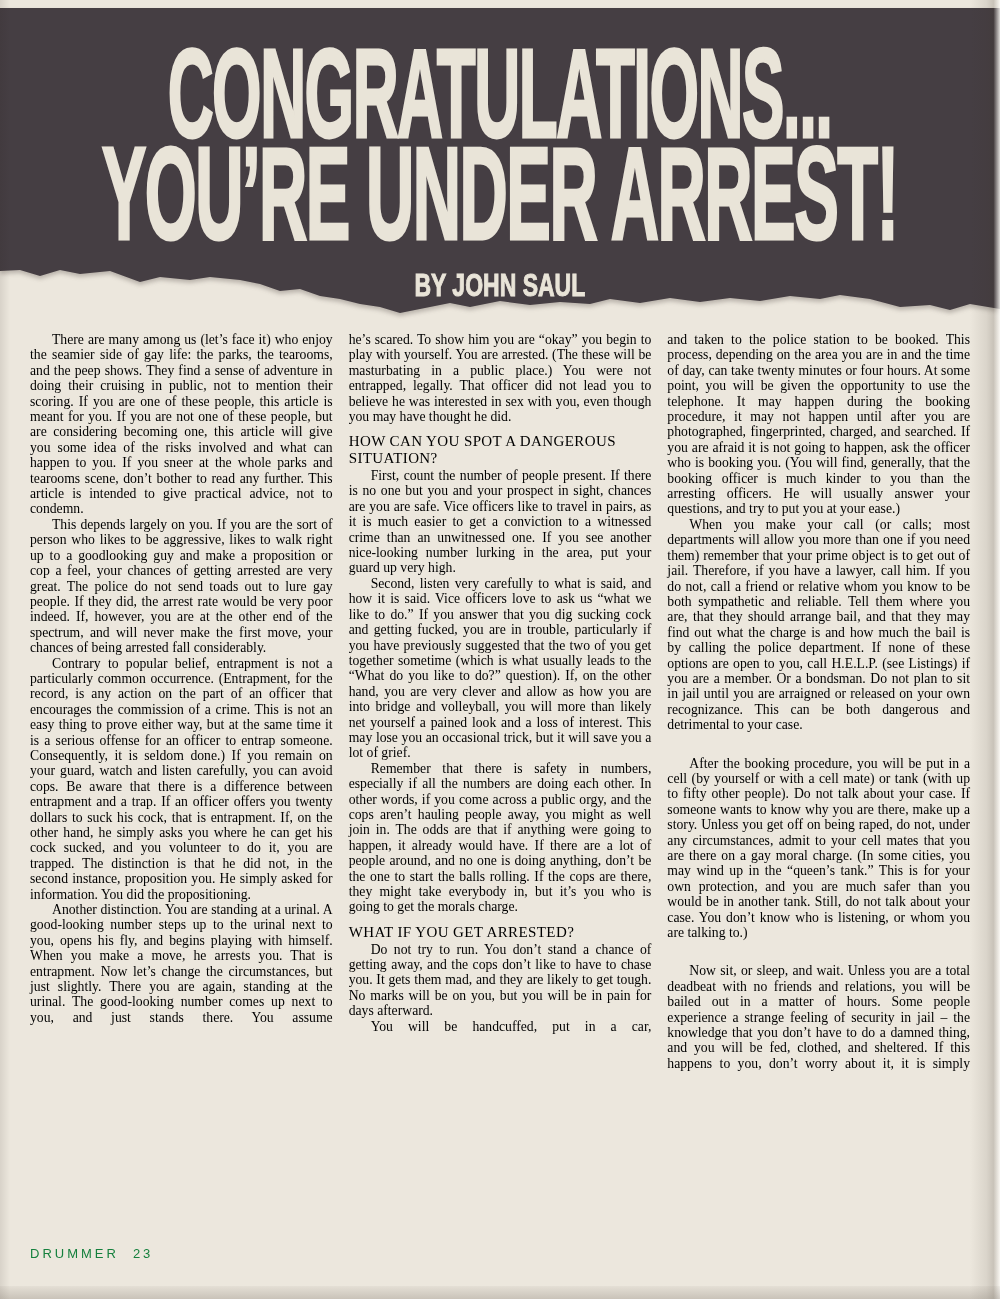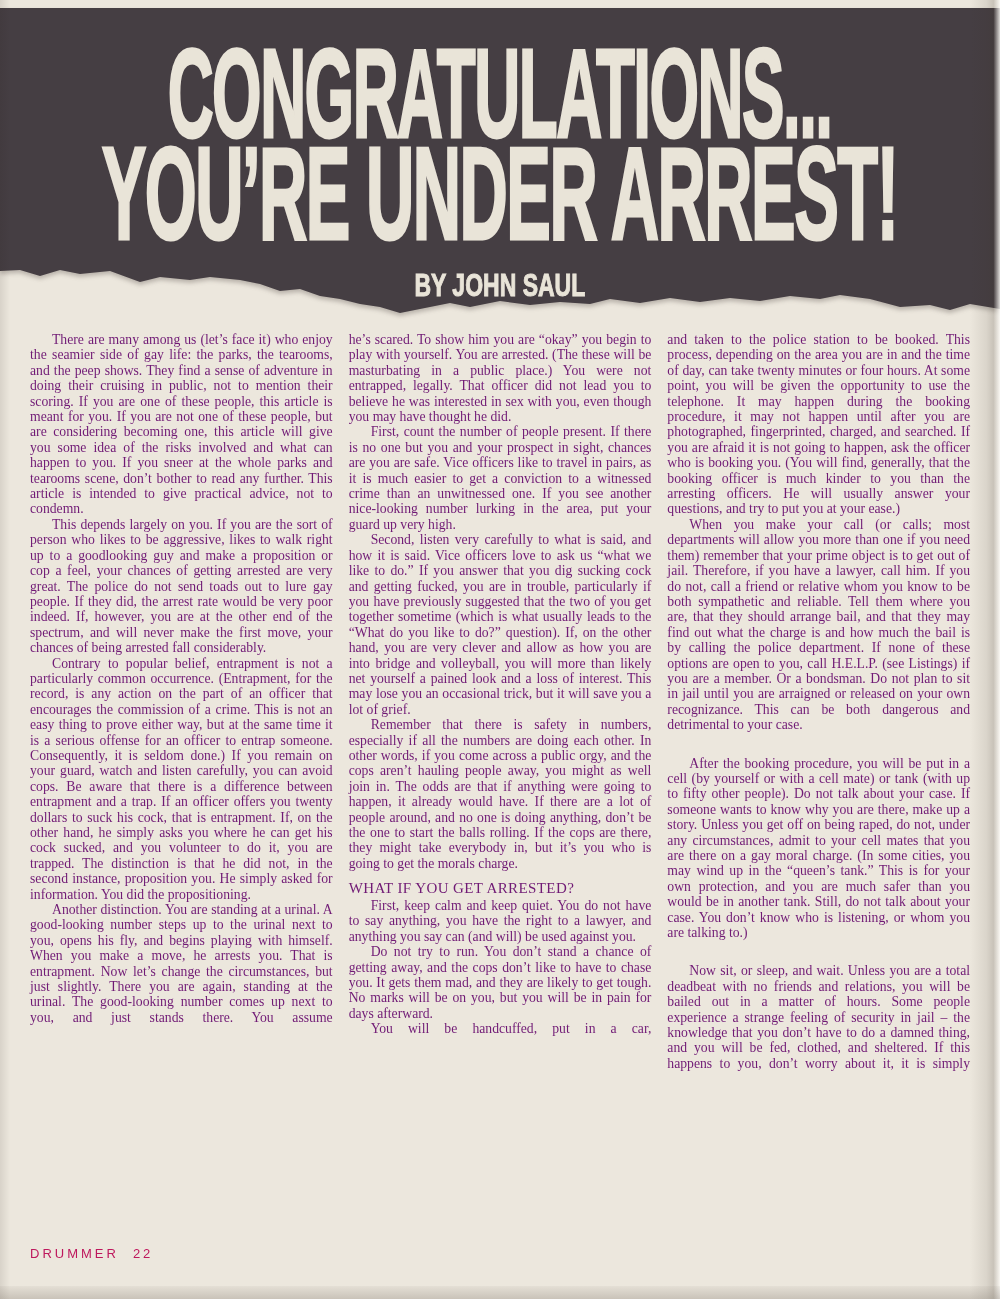--- a/index.html
+++ b/index.html
@@ -58,21 +58,21 @@
     letter-spacing: 0px;
     transform: scale(0.92, 1.22);
     transform-origin: top center;
     white-space: nowrap;
   }
   
   .columns {
     position: absolute; top: 332px; left: 30px;
     width: 940px;
     display: flex; gap: 16px;
-    color: #701a75;
+    color: #000000;
   }
   .col {
     width: 303px;
     font-size: 13.7px;
     line-height: 15.4px;
     text-align: justify;
   }
   .col p { margin: 0; text-indent: 22px; }
   .col p.no-indent { text-indent: 0; }
   .col p.cont-out { text-align-last: justify; }
@@ -84,21 +84,21 @@
     letter-spacing: 0.4px;
     margin: 9px 0 1px 0;
     text-align: left;
   }
   
   .footer {
     position: absolute; top: 1246px; left: 30px;
     font-family: "Liberation Sans", sans-serif;
     font-size: 13px;
     letter-spacing: 3px;
-    color: #be185d;
+    color: #15803d;
     display: flex; gap: 14px;
   }
   
   .edge-right {
     position: absolute; top: 0; right: 0; width: 30px; height: 100%;
     background: linear-gradient(to right,
       rgba(60,50,40,0) 0%, rgba(60,50,40,0.10) 55%,
       rgba(60,50,40,0.20) 78%, rgba(252,250,246,0.85) 100%);
     pointer-events: none;
   }
@@ -136,40 +136,40 @@
 
     <div class="col">
       <p class="no-indent" style="text-indent:22px;">There are many among us (let’s face it) who enjoy the seamier side of gay life: the parks, the tearooms, and the peep shows. They find a sense of adventure in doing their cruising in public, not to mention their scoring. If you are one of these people, this article is meant for you. If you are not one of these people, but are considering becoming one, this article will give you some idea of the risks involved and what can happen to you. If you sneer at the whole parks and tearooms scene, don’t bother to read any further. This article is intended to give practical advice, not to condemn.</p>
       <p>This depends largely on you. If you are the sort of person who likes to be aggressive, likes to walk right up to a goodlooking guy and make a proposition or cop a feel, your chances of getting arrested are very great. The police do not send toads out to lure gay people. If they did, the arrest rate would be very poor indeed. If, however, you are at the other end of the spectrum, and will never make the first move, your chances of being arrested fall considerably.</p>
       <p>Contrary to popular belief, entrapment is not a particularly common occurrence. (Entrapment, for the record, is any action on the part of an officer that encourages the commission of a crime. This is not an easy thing to prove either way, but at the same time it is a serious offense for an officer to entrap someone. Consequently, it is seldom done.) If you remain on your guard, watch and listen carefully, you can avoid cops. Be aware that there is a difference between entrapment and a trap. If an officer offers you twenty dollars to suck his cock, that is entrapment. If, on the other hand, he simply asks you where he can get his cock sucked, and you volunteer to do it, you are trapped. The distinction is that he did not, in the second instance, proposition you. He simply asked for information. You did the propositioning.</p>
       <p class="cont-out">Another distinction. You are standing at a urinal. A good-looking number steps up to the urinal next to you, opens his fly, and begins playing with himself. When you make a move, he arrests you. That is entrapment. Now let’s change the circumstances, but just slightly. There you are again, standing at the urinal. The good-looking number comes up next to you, and just stands there. You assume</p>
     </div>
 
     <div class="col">
       <p class="no-indent">he’s scared. To show him you are “okay” you begin to play with yourself. You are arrested. (The these will be masturbating in a public place.) You were not entrapped, legally. That officer did not lead you to believe he was interested in sex with you, even though you may have thought he did.</p>
+      <h3 class="sec-heading">HOW CAN YOU SPOT A DANGEROUS SITUATION?</h3>
       <p>First, count the number of people present. If there is no one but you and your prospect in sight, chances are you are safe. Vice officers like to travel in pairs, as it is much easier to get a conviction to a witnessed crime than an unwitnessed one. If you see another nice-looking number lurking in the area, put your guard up very high.</p>
       <p>Second, listen very carefully to what is said, and how it is said. Vice officers love to ask us “what we like to do.” If you answer that you dig sucking cock and getting fucked, you are in trouble, particularly if you have previously suggested that the two of you get together sometime (which is what usually leads to the “What do you like to do?” question). If, on the other hand, you are very clever and allow as how you are into bridge and volleyball, you will more than likely net yourself a pained look and a loss of interest. This may lose you an occasional trick, but it will save you a lot of grief.</p>
       <p>Remember that there is safety in numbers, especially if all the numbers are doing each other. In other words, if you come across a public orgy, and the cops aren’t hauling people away, you might as well join in. The odds are that if anything were going to happen, it already would have. If there are a lot of people around, and no one is doing anything, don’t be the one to start the balls rolling. If the cops are there, they might take everybody in, but it’s you who is going to get the morals charge.</p>
       <h3 class="sec-heading">WHAT IF YOU GET ARRESTED?</h3>
-      <p>First, keep calm and keep quiet. You do not have to say anything, you have the right to a lawyer, and anything you say can (and will) be used against you.</p>
       <p>Do not try to run. You don’t stand a chance of getting away, and the cops don’t like to have to chase you. It gets them mad, and they are likely to get tough. No marks will be on you, but you will be in pain for days afterward.</p>
       <p class="cont-out">You will be handcuffed, put in a car,</p>
     </div>
 
     <div class="col">
       <p class="no-indent">and taken to the police station to be booked. This process, depending on the area you are in and the time of day, can take twenty minutes or four hours. At some point, you will be given the opportunity to use the telephone. It may happen during the booking procedure, it may not happen until after you are photographed, fingerprinted, charged, and searched. If you are afraid it is not going to happen, ask the officer who is booking you. (You will find, generally, that the booking officer is much kinder to you than the arresting officers. He will usually answer your questions, and try to put you at your ease.)</p>
       <p>When you make your call (or calls; most departments will allow you more than one if you need them) remember that your prime object is to get out of jail. Therefore, if you have a lawyer, call him. If you do not, call a friend or relative whom you know to be both sympathetic and reliable. Tell them where you are, that they should arrange bail, and that they may find out what the charge is and how much the bail is by calling the police department. If none of these options are open to you, call H.E.L.P. (see Listings) if you are a member. Or a bondsman. Do not plan to sit in jail until you are arraigned or released on your own recognizance. This can be both dangerous and detrimental to your case.</p>
       <p class="space-before">After the booking procedure, you will be put in a cell (by yourself or with a cell mate) or tank (with up to fifty other people). Do not talk about your case. If someone wants to know why you are there, make up a story. Unless you get off on being raped, do not, under any circumstances, admit to your cell mates that you are there on a gay moral charge. (In some cities, you may wind up in the “queen’s tank.” This is for your own protection, and you are much safer than you would be in another tank. Still, do not talk about your case. You don’t know who is listening, or whom you are talking to.)</p>
       <p class="cont-out space-before">Now sit, or sleep, and wait. Unless you are a total deadbeat with no friends and relations, you will be bailed out in a matter of hours. Some people experience a strange feeling of security in jail – the knowledge that you don’t have to do a damned thing, and you will be fed, clothed, and sheltered. If this happens to you, don’t worry about it, it is simply</p>
     </div>
 
   </div>
 
   <div class="footer">
     <span>DRUMMER</span>
-    <span>22</span>
+    <span>23</span>
   </div>
 
   <div class="edge-left"></div>
   <div class="edge-right"></div>
   <div class="edge-bottom"></div>
 
 </div>
 
 </body></html>

